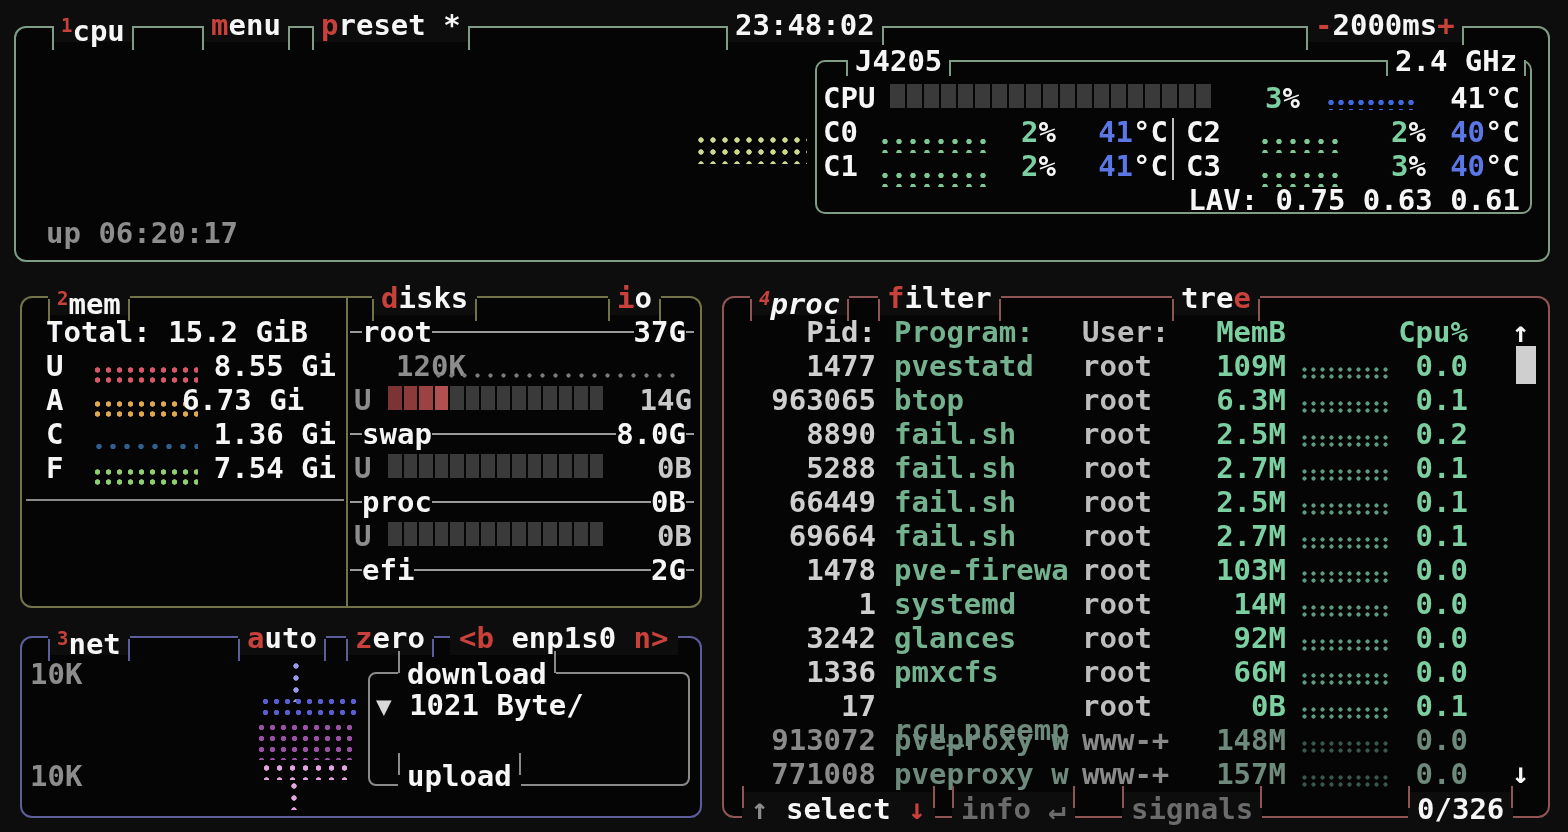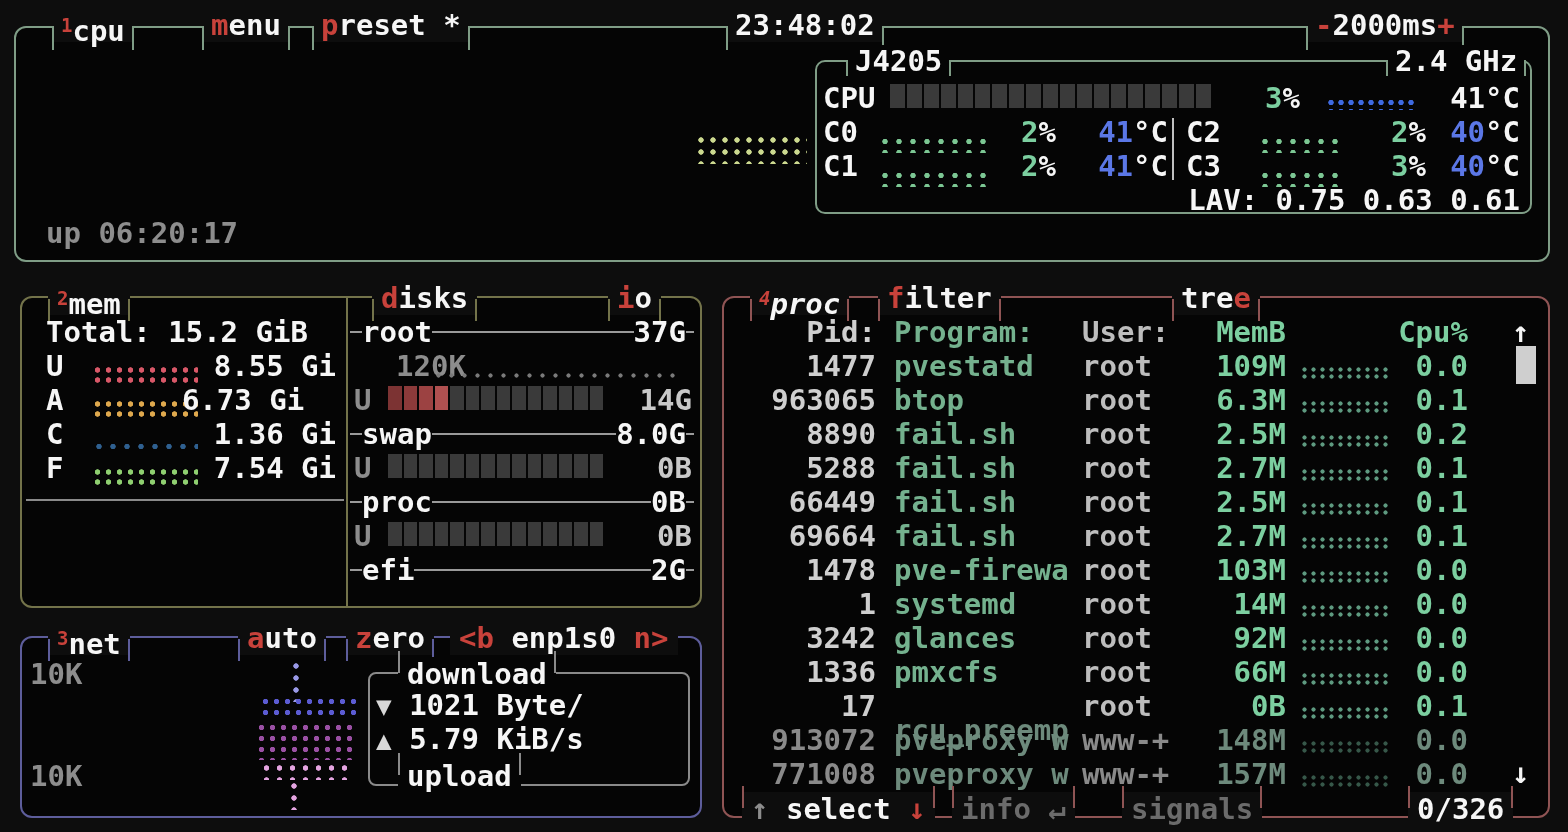--- a/index.html
+++ b/index.html
@@ -249,21 +249,20 @@
   <div class="dots" style="left:290px;top:660px;width:14px;height:42px;--dc:var(--dot_down2);background-size:12px 12px;"></div>
   <div class="dots" style="left:260px;top:696px;width:96px;height:24px;--dc:var(--dot_down);background-size:11px 11px;"></div>
   <div class="dots" style="left:256px;top:722px;width:100px;height:38px;--dc:var(--dot_up);background-size:11px 11px;"></div>
   <div class="dots" style="left:260px;top:762px;width:94px;height:18px;--dc:var(--dot_up2);background-size:13px 12px;"></div>
   <div class="dots" style="left:288px;top:780px;width:12px;height:30px;--dc:var(--dot_up2);background-size:12px 12px;"></div>
 
   <div class="box" style="left:368px;top:672px;width:322px;height:114px;border-color:var(--border_inner);border-radius:8px;"></div>
   <span class="btb white" style="left:398px;top:657px;--tc:var(--border_inner);">download</span>
   <span class="btb white" style="left:398px;top:759px;--tc:var(--border_inner);">upload</span>
   <span class="abs" style="left:376px;top:688px;"><span class="triangle">▼</span> <span class="white">1021 Byte/</span></span>
-  <span class="abs" style="left:376px;top:722px;"><span class="triangle">▲</span> <span class="white">5.79 KiB/s</span></span>
 
   <div class="box" style="left:722px;top:296px;width:828px;height:522px;border-color:var(--border_proc);"></div>
 
   <span class="bt2" style="left:750px;font-style:italic;--tc:var(--border_proc);"><sup class="red">4</sup><span class="white">proc</span></span>
   <span class="bt2" style="left:878px;--tc:var(--border_proc);"><span class="red">f</span><span class="white">ilter</span></span>
   <span class="bt2" style="left:1172px;--tc:var(--border_proc);"><span class="white">tre</span><span class="red">e</span></span>
 
   <div class="prow abs white" style="left:730px;top:315px;width:790px;">
     <span class="pid white">Pid:</span>
     <span class="prog white">Program:</span>

